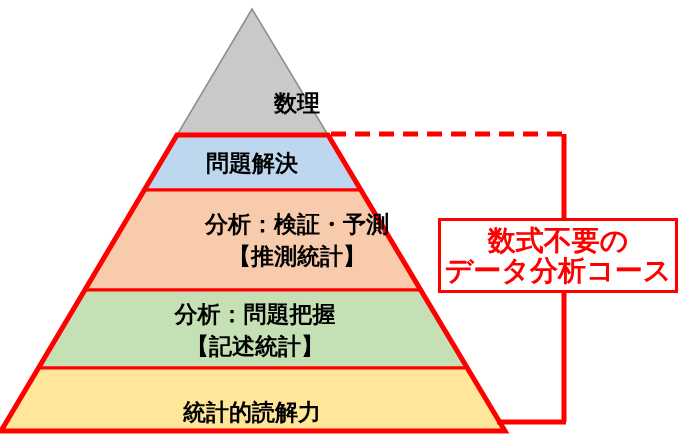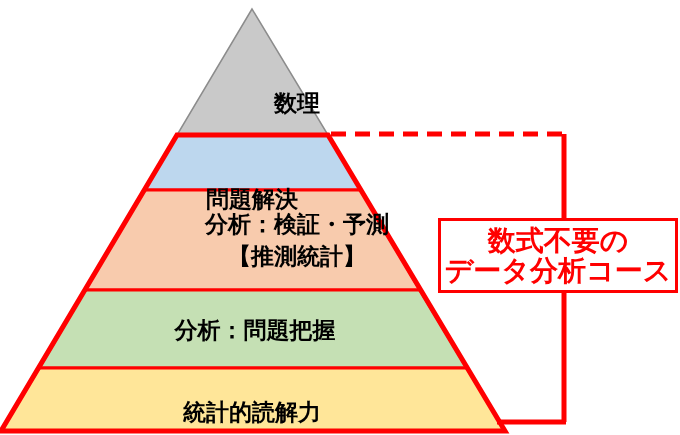--- a/index.html
+++ b/index.html
@@ -72,31 +72,32 @@
 
     <line x1="331" y1="134" x2="564" y2="134" stroke-width="5" stroke-dasharray="15 9" stroke="#ff0000"></line>
     <line x1="564" y1="134" x2="564" y2="422" stroke-width="5" stroke="#ff0000"></line>
     <line x1="566" y1="422" x2="497" y2="422" stroke-width="5" stroke="#ff0000"></line>
   </svg>
 
   <div class="label" style="left:252px; top:103px;margin-left:45px;">
     <div>数理</div>
   </div>
 
-  <div class="label" style="left:252px; top:163px;margin-top:36px;">
+  <div class="label" style="left:252px; top:163px;">
     <div>問題解決</div>
   </div>
 
   <div class="label" style="left:253px; top:240px;margin-left:44px;">
     <div>分析：検証・予測</div>
     <div>【推測統計】</div>
   </div>
 
   <div class="label" style="left:255px; top:330px;">
     <div>分析：問題把握</div>
+    <div>【記述統計】</div>
   </div>
 
   <div class="label" style="left:252px; top:412px;">
     <div>統計的読解力</div>
   </div>
 
   <div class="callout">
     <div>数式不要の</div>
     <div>データ分析コース</div>
   </div>

